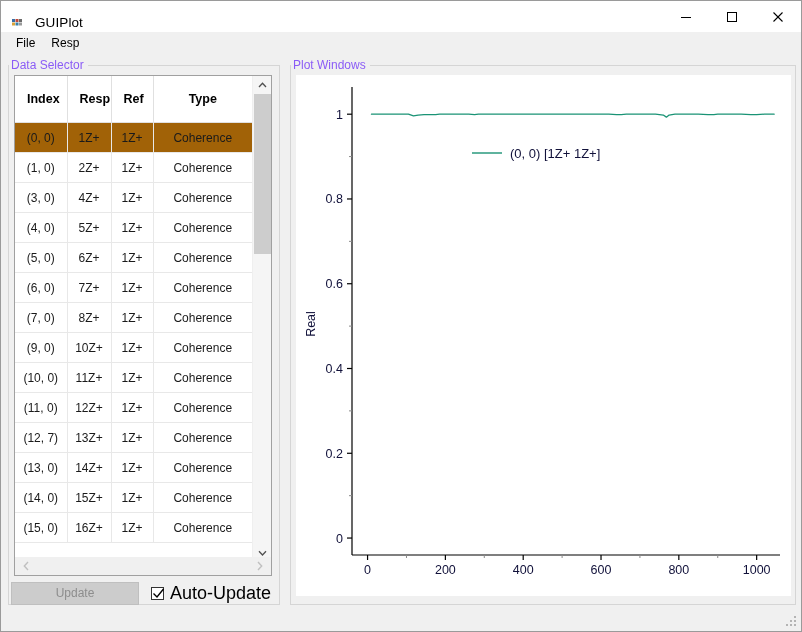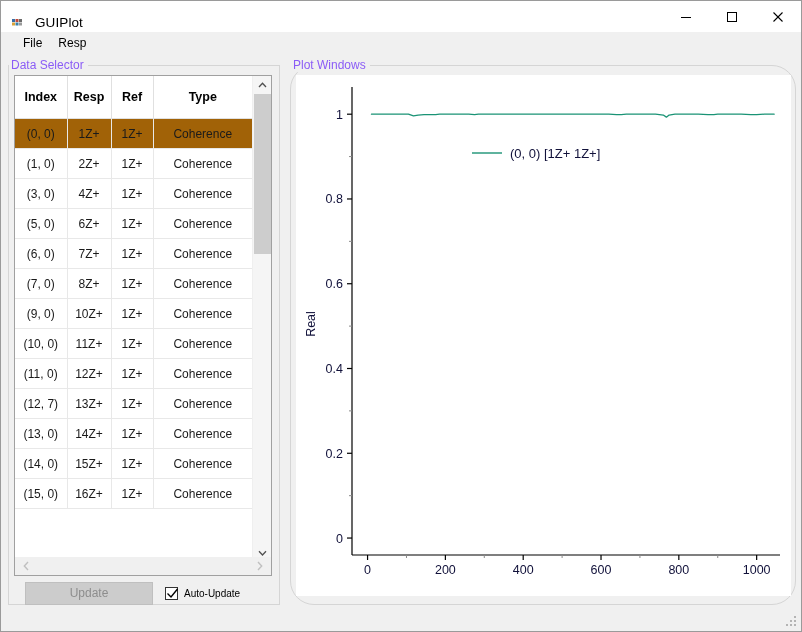--- a/index.html
+++ b/index.html
@@ -67,21 +67,21 @@
 
   
   .menubar {
     position: absolute;
     left: 0; top: 31px;
     width: 800px;
     height: 21px;
     background: #f0f0f0;
     display: flex;
     align-items: center;
-    padding-left: 14px;
+    padding-left: 7px;
     box-sizing: border-box;
   }
   .menu-item {
     font-size: 12px;
     padding: 2px 8px;
     color: #000;
   }
 
   
   .groupbox {
@@ -105,21 +105,20 @@
     top: 64px;
     width: 272px;
     height: 540px;
     border-top-color: #d5d5d5;
   }
   #plot-windows-group {
     left: 289px;
     top: 64px;
     width: 506px;
     height: 540px;
-    border-radius: 24px;
   }
 
   
   .table-frame {
     position: absolute;
     left: 5px;
     top: 9px;
     width: 258px;
     height: 488px;
     border: 1px solid #a0a0a0;
@@ -134,29 +133,29 @@
     height: 486px;
     overflow: hidden;
   }
   table.datatable {
     border-collapse: collapse;
     table-layout: fixed;
     width: 237px;
     font-size: 12px;
   }
   table.datatable th {
-    height: 42px;
+    height: 22px;
     font-weight: bold;
     font-size: 12.5px;
     background: #ffffff;
     border-right: 1px solid #e0e0e0;
     border-bottom: 1px solid #e0e0e0;
     color: #000;
     text-align: center;
-    padding: 0;
+    padding: 12px;
   }
   table.datatable th:last-child { border-right: none; }
   table.datatable td {
     height: 29px;
     border-right: 1px solid #e8e8e8;
     border-bottom: 1px solid #e8e8e8;
     text-align: center;
     padding: 0 3px;
     color: #1a1a1a;
     font-size: 12px;
@@ -243,38 +242,38 @@
     width: 128px;
     height: 23px;
     background: #cccccc;
     border: 1px solid #bfbfbf;
     color: #8d8d8d;
     font-size: 12px;
     display: flex;
     align-items: center;
     justify-content: center;
     box-sizing: border-box;
-    margin-left: 17px;
+    margin-left: 3px;
   }
   .autoupdate-wrap {
     display: flex;
     align-items: center;
     margin-left: 12px;
   }
   .checkbox {
     width: 13px;
     height: 13px;
     border: 1px solid #333;
     background: #fff;
     box-sizing: border-box;
     position: relative;
     margin-right: 6px;
   }
   .checkbox svg { position: absolute; left: -1px; top: -2px; }
-  .autoupdate-label { font-size: 10px; color: #000; }
+  .autoupdate-label { font-size: 18px; color: #000; }
 
   
   .plot-canvas-frame {
     position: absolute;
     left: 5px;
     top: 9px;
     width: 495px;
     height: 521px;
     background: #ffffff;
     box-sizing: border-box;
@@ -362,20 +361,26 @@
             </tr>
             <tr>
               <td>(1, 0)</td>
               <td>2Z+</td>
               <td>1Z+</td>
               <td>Coherence</td>
             </tr>
             <tr>
               <td>(3, 0)</td>
               <td>4Z+</td>
+              <td>1Z+</td>
+              <td>Coherence</td>
+            </tr>
+            <tr>
+              <td>(4, 0)</td>
+              <td>5Z+</td>
               <td>1Z+</td>
               <td>Coherence</td>
             </tr>
             <tr>
               <td>(5, 0)</td>
               <td>6Z+</td>
               <td>1Z+</td>
               <td>Coherence</td>
             </tr>
             <tr>

